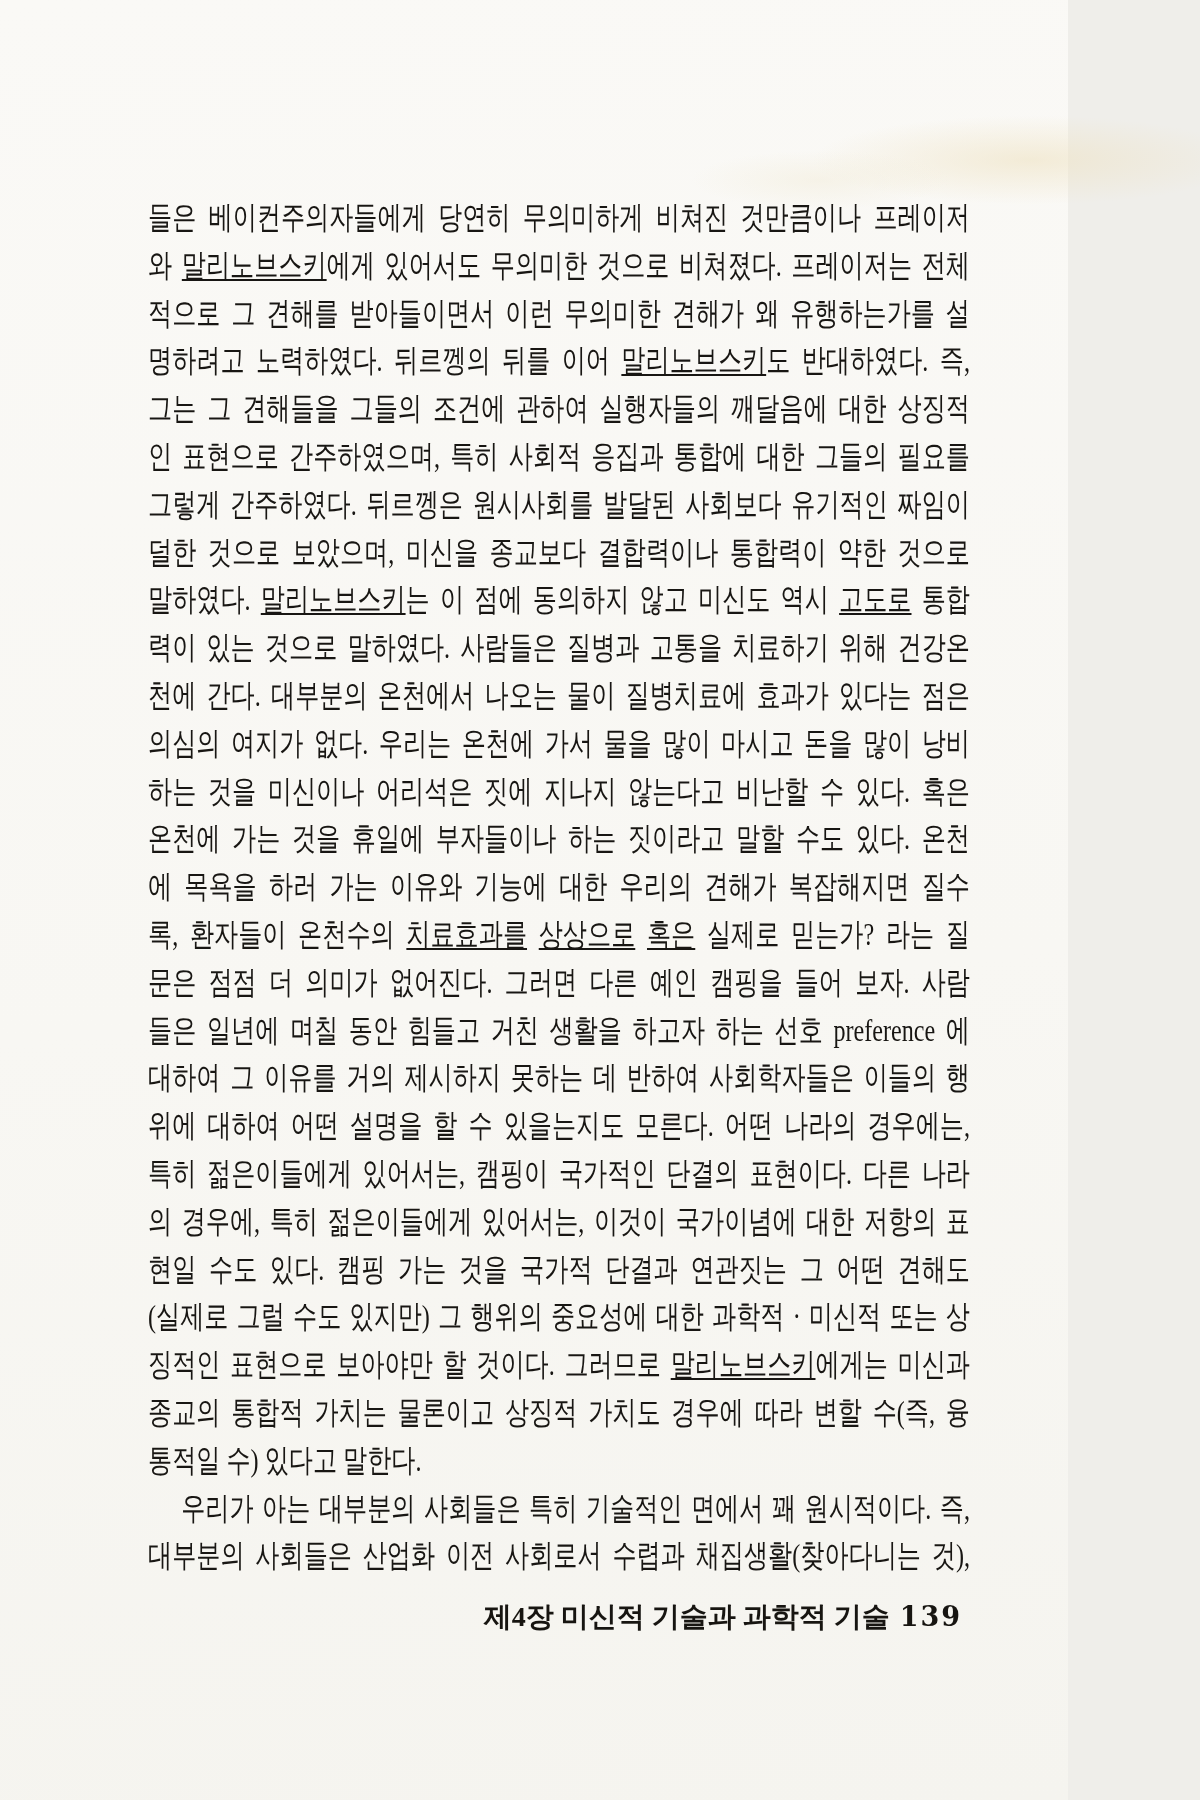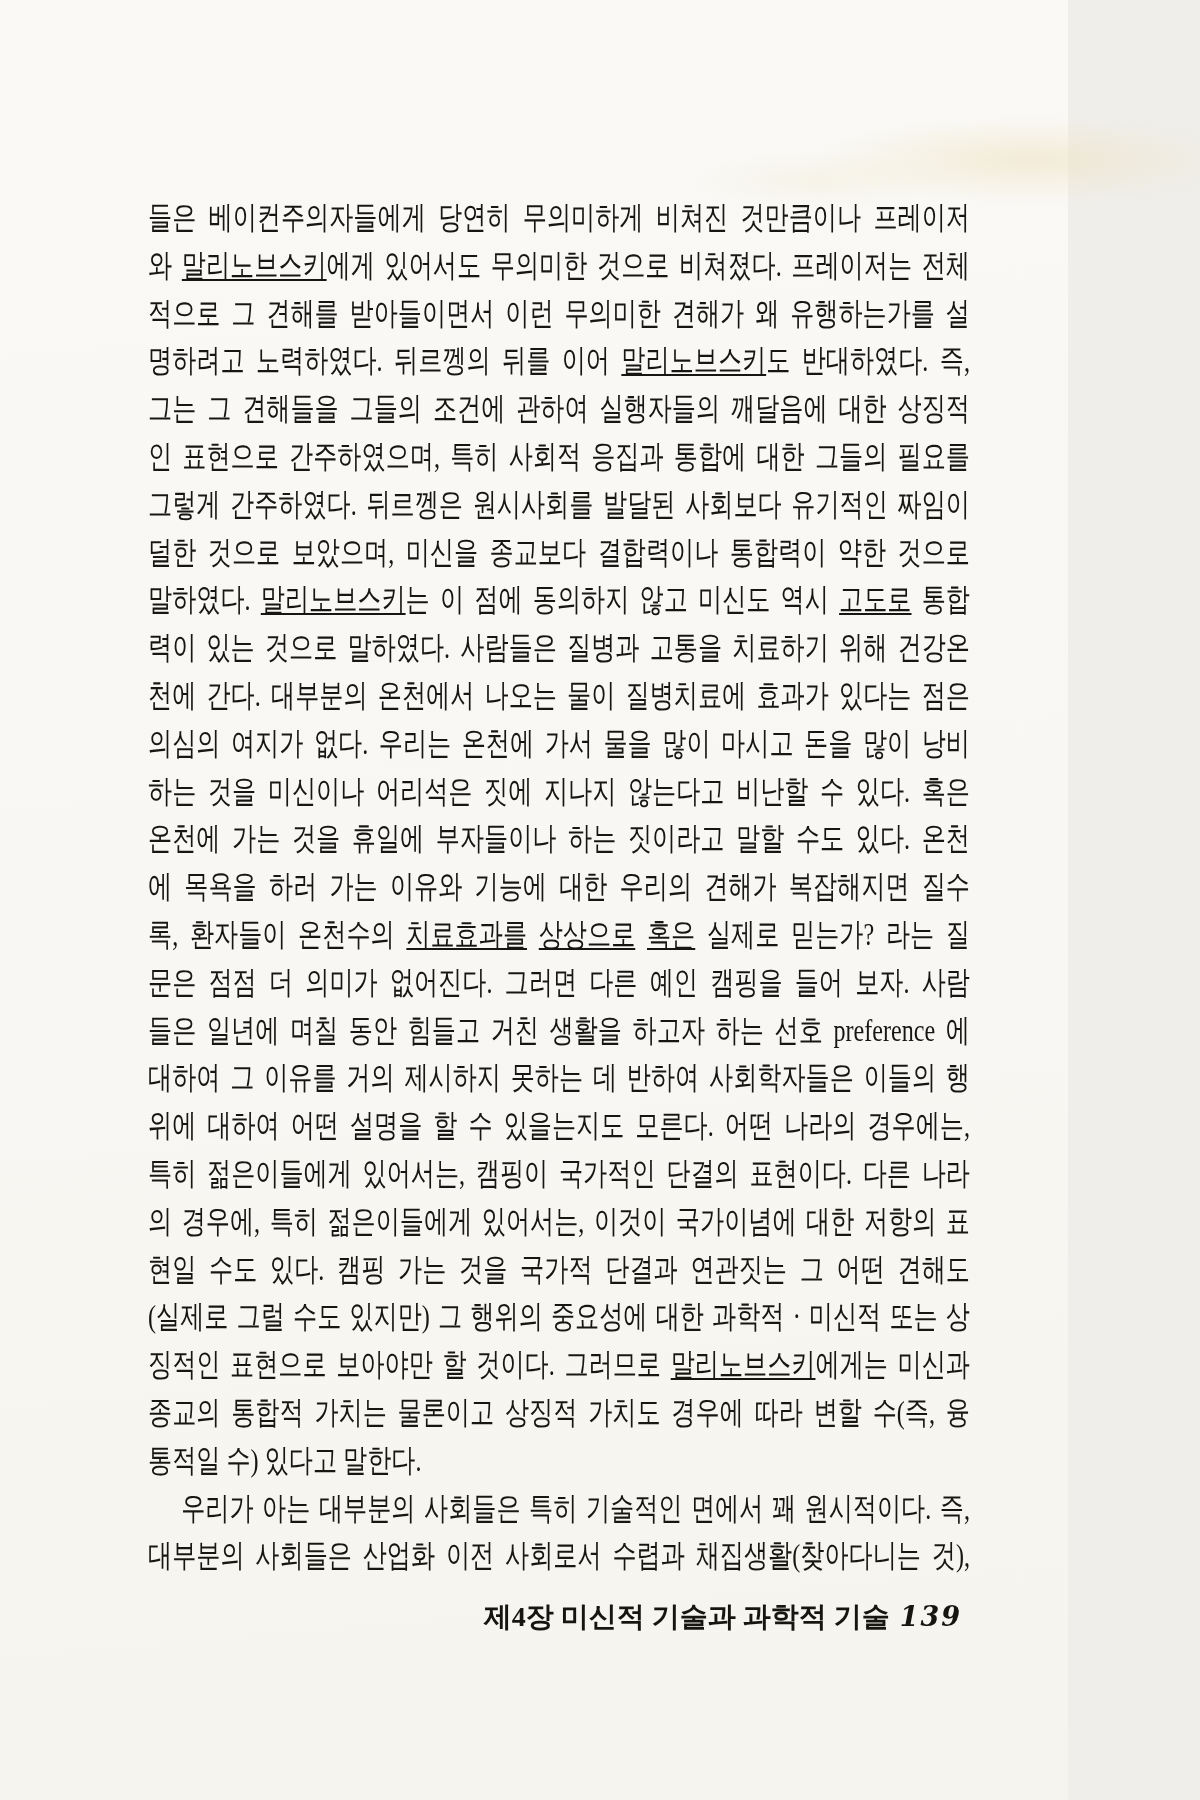--- a/index.html
+++ b/index.html
@@ -80,21 +80,20 @@
     font-weight: bold;
     white-space: nowrap;
     color: #171511;
   }
   .footer .pagenum {
     font-family: "DejaVu Serif", serif;
     font-weight: 600;
     letter-spacing: 2px;
     margin-left: 10px;
     font-size: 27px;
-    font-style: italic;
   }
 </style>
 </head>
 <body>
 
 <div class="page">
   <div class="smudge"></div>
   <div class="smudge2"></div>
 
   <div class="textblock">

